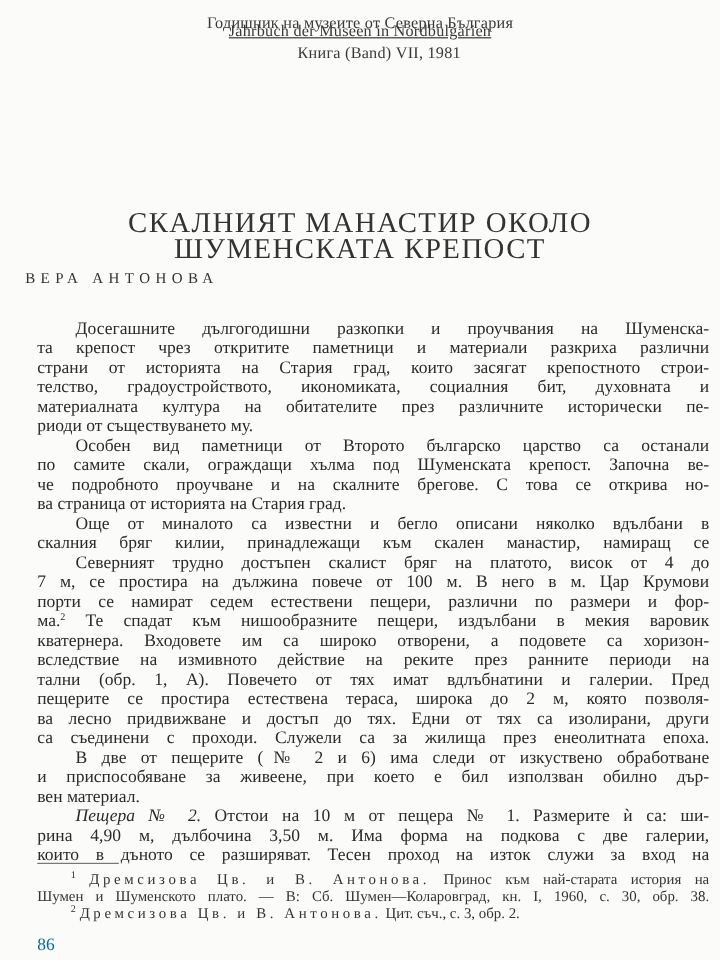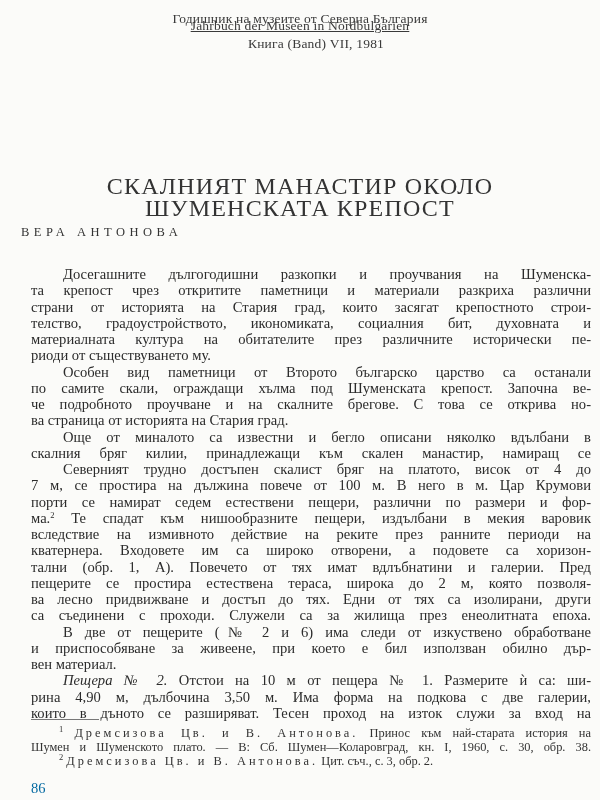--- a/index.html
+++ b/index.html
@@ -78,22 +78,22 @@
   <div class="line indent">Особен вид паметници от Второто българско царство са останали</div>
   <div class="line">по самите скали, ограждащи хълма под Шуменската крепост. Започна ве-</div>
   <div class="line">че подробното проучване и на скалните брегове. С това се открива но-</div>
   <div class="line last">ва страница от историята на Стария град.</div>
   <div class="line indent">Още от миналото са известни и бегло описани няколко вдълбани в</div>
   <div class="line">скалния бряг килии, принадлежащи към скален манастир, намиращ се</div>
   <div class="line indent">Северният трудно достъпен скалист бряг на платото, висок от 4 до</div>
   <div class="line">7 м, се простира на дължина повече от 100 м. В него в м. Цар Крумови</div>
   <div class="line">порти се намират седем естествени пещери, различни по размери и фор-</div>
   <div class="line" style="text-align-last:justify;"><span>ма.</span><sup>2</sup><span> Те спадат към нишообразните пещери, издълбани в мекия варовик</span></div>
+  <div class="line">кватернера. Входовете им са широко отворени, а подовете са хоризон-</div>
   <div class="line">вследствие на измивното действие на реките през ранните периоди на</div>
-  <div class="line">кватернера. Входовете им са широко отворени, а подовете са хоризон-</div>
   <div class="line">тални (обр. 1, А). Повечето от тях имат вдлъбнатини и галерии. Пред</div>
   <div class="line">пещерите се простира естествена тераса, широка до 2 м, която позволя-</div>
   <div class="line">ва лесно придвижване и достъп до тях. Едни от тях са изолирани, други</div>
   <div class="line">са съединени с проходи. Служели са за жилища през енеолитната епоха.</div>
   <div class="line indent">В две от пещерите (№ 2 и 6) има следи от изкуствено обработване</div>
   <div class="line">и приспособяване за живеене, при което е бил използван обилно дър-</div>
   <div class="line last">вен материал.</div>
   <div class="line indent"><span class="it">Пещера № 2.</span><span> Отстои на 10 м от пещера № 1. Размерите ѝ са: ши-</span></div>
   <div class="line">рина 4,90 м, дълбочина 3,50 м. Има форма на подкова с две галерии,</div>
   <div class="line">които в дъното се разширяват. Тесен проход на изток служи за вход на</div>

